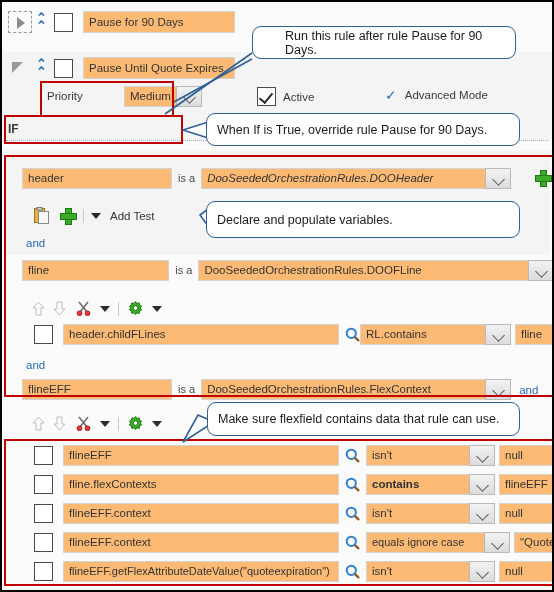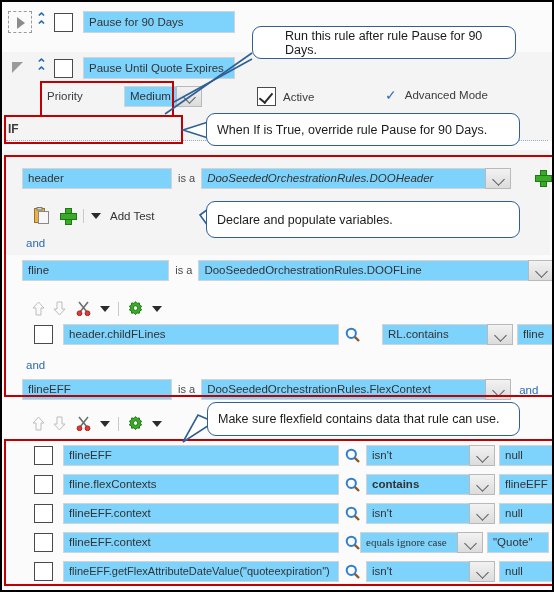--- a/index.html
+++ b/index.html
@@ -13,21 +13,21 @@
   }
   #root {
     position: absolute; inset: 0;
     border: 2px solid #000000;
     background: #fbfbfb;
     overflow: hidden;
   }
 
   
   .txtfield {
-    background: #7dd3fc;
+    background: #fdba74;
     border: 1px solid #d3d3d3;
     height: 21px;
     line-height: 19px;
     font-size: 11.5px;
     color: #333333;
     padding: 0 5px;
     white-space: nowrap;
     overflow: hidden;
     display: block;
   }
@@ -260,21 +260,21 @@
     <div class="caret-dn" style="margin-left:9px;"></div>
   </div>
 
   <div class="row" style="position:absolute;left:32px;top:322px;">
     <div class="chk"></div>
     <div class="txtfield" style="width:276px;margin-left:10px;">header.childFLines</div>
     <svg class="magn" style="margin-left:6px;" viewBox="0 0 15 15">
       <circle cx="6.3" cy="6.3" r="4.6" fill="none" stroke="#2f7fd0" stroke-width="2"></circle>
       <path d="M9.8 9.8 L14 14" stroke="#8a5a2a" stroke-width="2.4"></path>
     </svg>
-    <div class="txtfield" style="width:105px;margin-left:22px;border-right:none;">RL.contains</div>
+    <div class="txtfield" style="width:125px;margin-left:0;border-right:none;">RL.contains</div>
     <div class="ddbtn"></div>
     <div class="txtfield" style="width:62px;margin-left:4px;">fline</div>
   </div>
 
   <div class="andword" style="position:absolute;left:24px;top:356px;">and</div>
 
   <div class="row" style="position:absolute;left:20px;top:377px;">
     <div class="txtfield" style="width:150px;">flineEFF</div>
     <span class="isa">is a</span>
     <div class="txtfield" style="width:284px;border-right:none;">DooSeededOrchestrationRules.FlexContext</div>
@@ -339,21 +339,21 @@
     <div class="txtfield" style="width:62px;margin-left:4px;">null</div>
   </div>
 
   <div class="row" style="position:absolute;left:32px;top:530px;">
     <div class="chk"></div>
     <div class="txtfield" style="width:276px;margin-left:10px;">flineEFF.context</div>
     <svg class="magn" style="margin-left:6px;" viewBox="0 0 15 15">
       <circle cx="6.3" cy="6.3" r="4.6" fill="none" stroke="#2f7fd0" stroke-width="2"></circle>
       <path d="M9.8 9.8 L14 14" stroke="#8a5a2a" stroke-width="2.4"></path>
     </svg>
-    <div class="txtfield" style="width:97px;border-right:none;font-size:11px;font-family:Liberation Serif, serif;">equals ignore case</div>
+    <div class="txtfield" style="width:118px;margin-left:6px;border-right:none;font-size:11px;">equals ignore case</div>
     <div class="ddbtn"></div>
     <div class="txtfield" style="width:62px;margin-left:4px;">"Quote"</div>
   </div>
 
   <div class="row" style="position:absolute;left:32px;top:559px;">
     <div class="chk"></div>
     <div class="txtfield" style="width:276px;margin-left:10px;font-size:11px;">flineEFF.getFlexAttributeDateValue("quoteexpiration")</div>
     <svg class="magn" style="margin-left:6px;" viewBox="0 0 15 15">
       <circle cx="6.3" cy="6.3" r="4.6" fill="none" stroke="#2f7fd0" stroke-width="2"></circle>
       <path d="M9.8 9.8 L14 14" stroke="#8a5a2a" stroke-width="2.4"></path>

